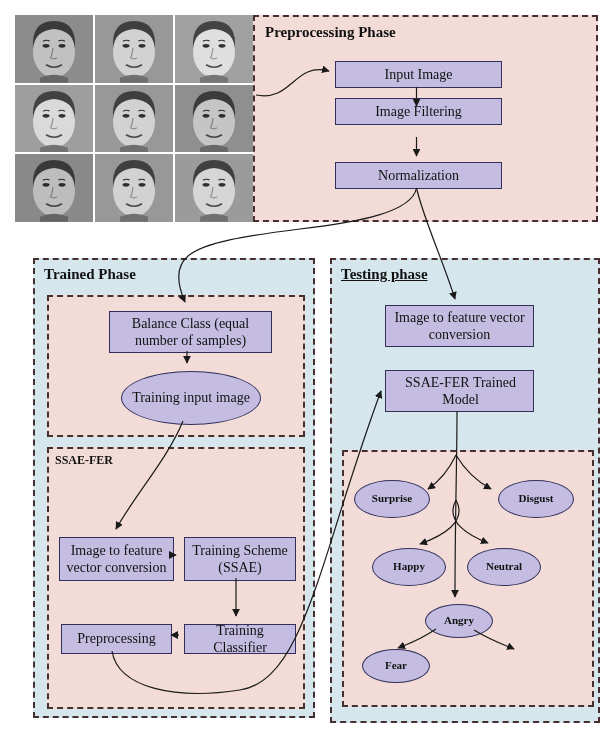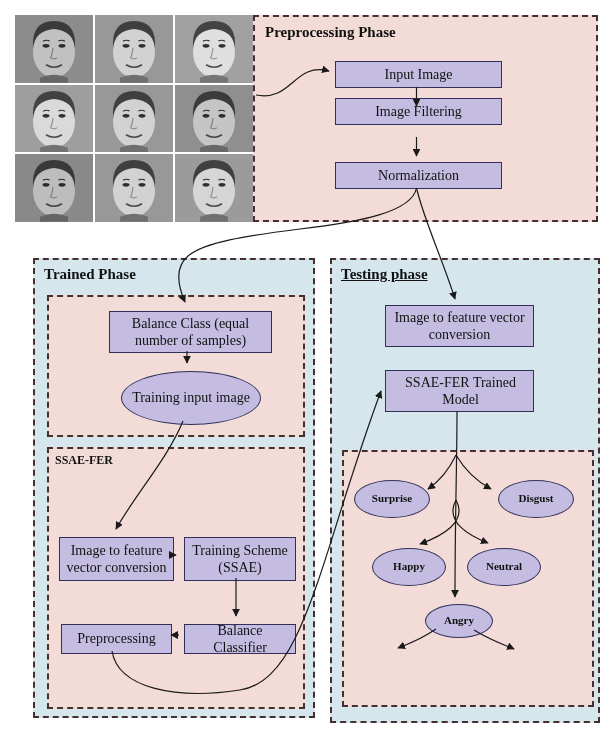--- a/index.html
+++ b/index.html
@@ -151,33 +151,34 @@
 
     <div class="pink-sub" style="left:12px; top:35px; width:258px; height:142px;">
       <div class="node" style="left:60px; top:14px; width:163px; height:42px;">Balance Class (equal number of samples)</div>
       <div class="node ellipse" style="left:72px; top:74px; width:140px; height:54px;">Training input image</div>
     </div>
 
     <div class="pink-sub" style="left:12px; top:187px; width:258px; height:262px;">
       <div class="sub-title" style="left:6px; top:4px;">SSAE-FER</div>
       <div class="node" style="left:10px; top:88px; width:115px; height:44px;">Image  to feature vector conversion</div>
       <div class="node" style="left:135px; top:88px; width:112px; height:44px;">Training Scheme (SSAE)</div>
-      <div class="node" style="left:135px; top:175px; width:112px; height:30px;">Balance Classifier</div>
+      <div class="node" style="left:135px; top:175px; width:112px; height:30px;">Training Classifier</div>
       <div class="node" style="left:12px; top:175px; width:111px; height:30px;">Preprocessing</div>
     </div>
   </div>
 
   <div class="phase blue" style="left:330px; top:258px; width:270px; height:465px;">
     <div class="phase-title" style="left:9px; top:6px;text-decoration:underline;">Testing phase</div>
 
     <div class="node" style="left:53px; top:45px; width:149px; height:42px;">Image to feature vector conversion</div>
     <div class="node" style="left:53px; top:110px; width:149px; height:42px;padding-left:8px;">SSAE-FER Trained Model</div>
 
     <div class="pink-sub" style="left:10px; top:190px; width:252px; height:257px;">
       <div class="node ellipse emo" style="left:154px; top:28px;  width:76px; height:38px;">Disgust</div>
       <div class="node ellipse emo" style="left:10px;  top:28px;  width:76px; height:38px;">Surprise</div>
       <div class="node ellipse emo" style="left:28px;  top:96px;  width:74px; height:38px;">Happy</div>
       <div class="node ellipse emo" style="left:123px; top:96px;  width:74px; height:38px;">Neutral</div>
       <div class="node ellipse emo" style="left:81px;  top:152px; width:68px; height:34px;">Angry</div>
+      <div class="node ellipse emo" style="left:18px;  top:197px; width:68px; height:34px;">Fear</div>
     </div>
   </div>
 
 </div>
 
 </body></html>

